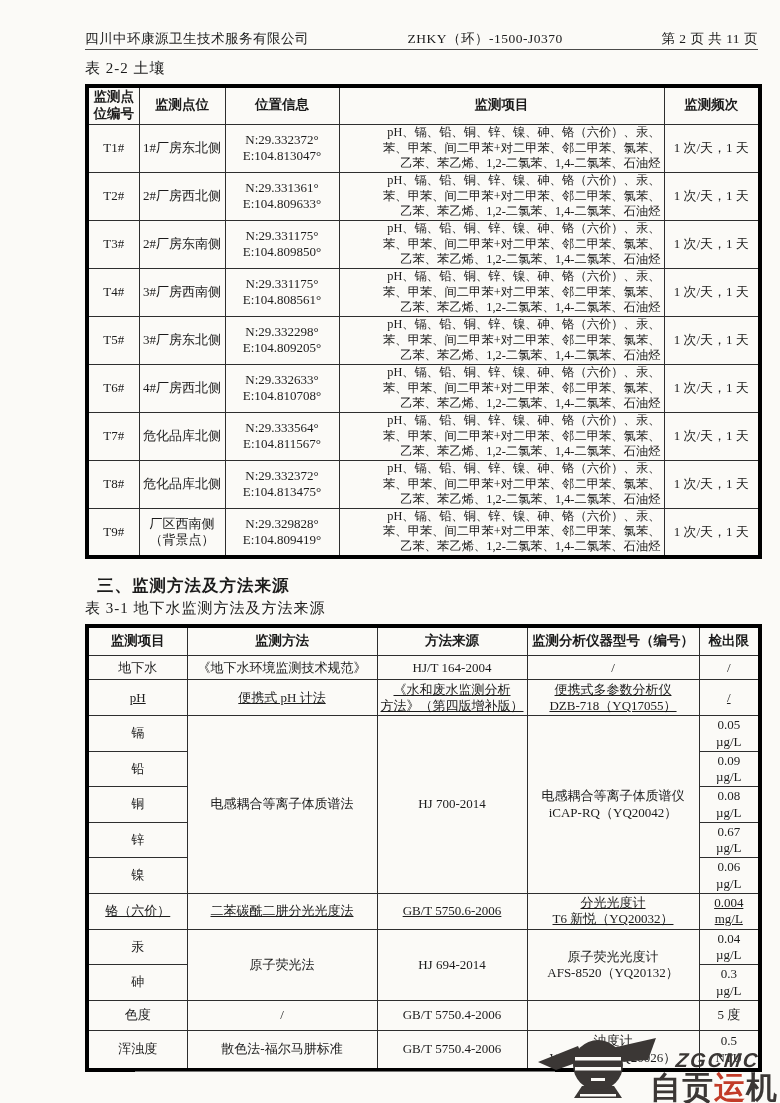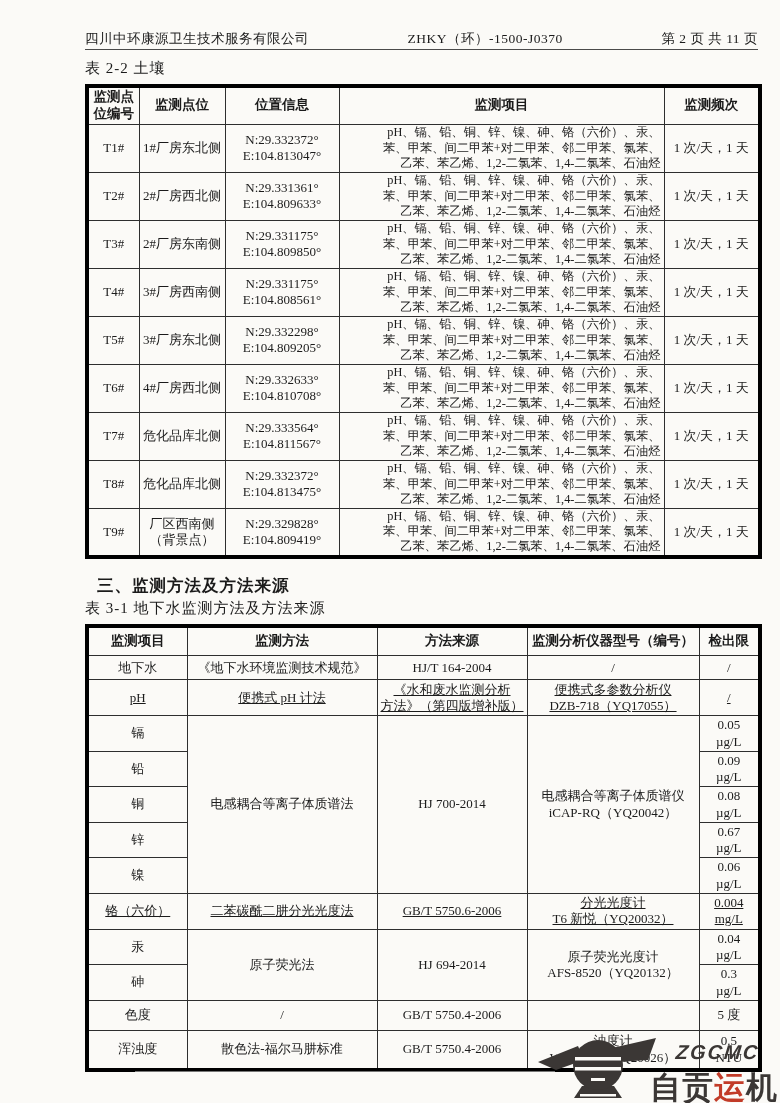--- a/index.html
+++ b/index.html
@@ -40,21 +40,21 @@
   .footer-rule{position:absolute;left:135px;top:1071px;width:420px;border-top:1.5px solid #777;}
   
   .logo{position:absolute;right:2px;bottom:0;display:flex;align-items:flex-end;height:68px;}
   .logo-emblem{margin-right:-6px;margin-bottom:1px;}
   .logo-text{display:flex;flex-direction:column;align-items:flex-start;
     font-family:"Liberation Sans","DejaVu Sans",sans-serif;line-height:1;}
   .logo-abbr{
     font-size:20px;font-weight:bold;font-style:italic;letter-spacing:2px;
     color:#3b3735;transform:skewX(-6deg);margin-left:26px;
   }
-  .logo-name{font-size:31px;font-weight:bold;color:#3b3735;letter-spacing:1px;margin-top:10px;}
+  .logo-name{font-size:31px;font-weight:bold;color:#3b3735;letter-spacing:1px;margin-top:2px;}
   .logo-name .hl{color:#c23b28;}
 </style>
 </head>
 <body>
 
 <div class="content">
 
   <div class="page-header">
     <span>四川中环康源卫生技术服务有限公司</span>
     <span class="doc-number">ZHKY（环）-1500-J0370</span>

